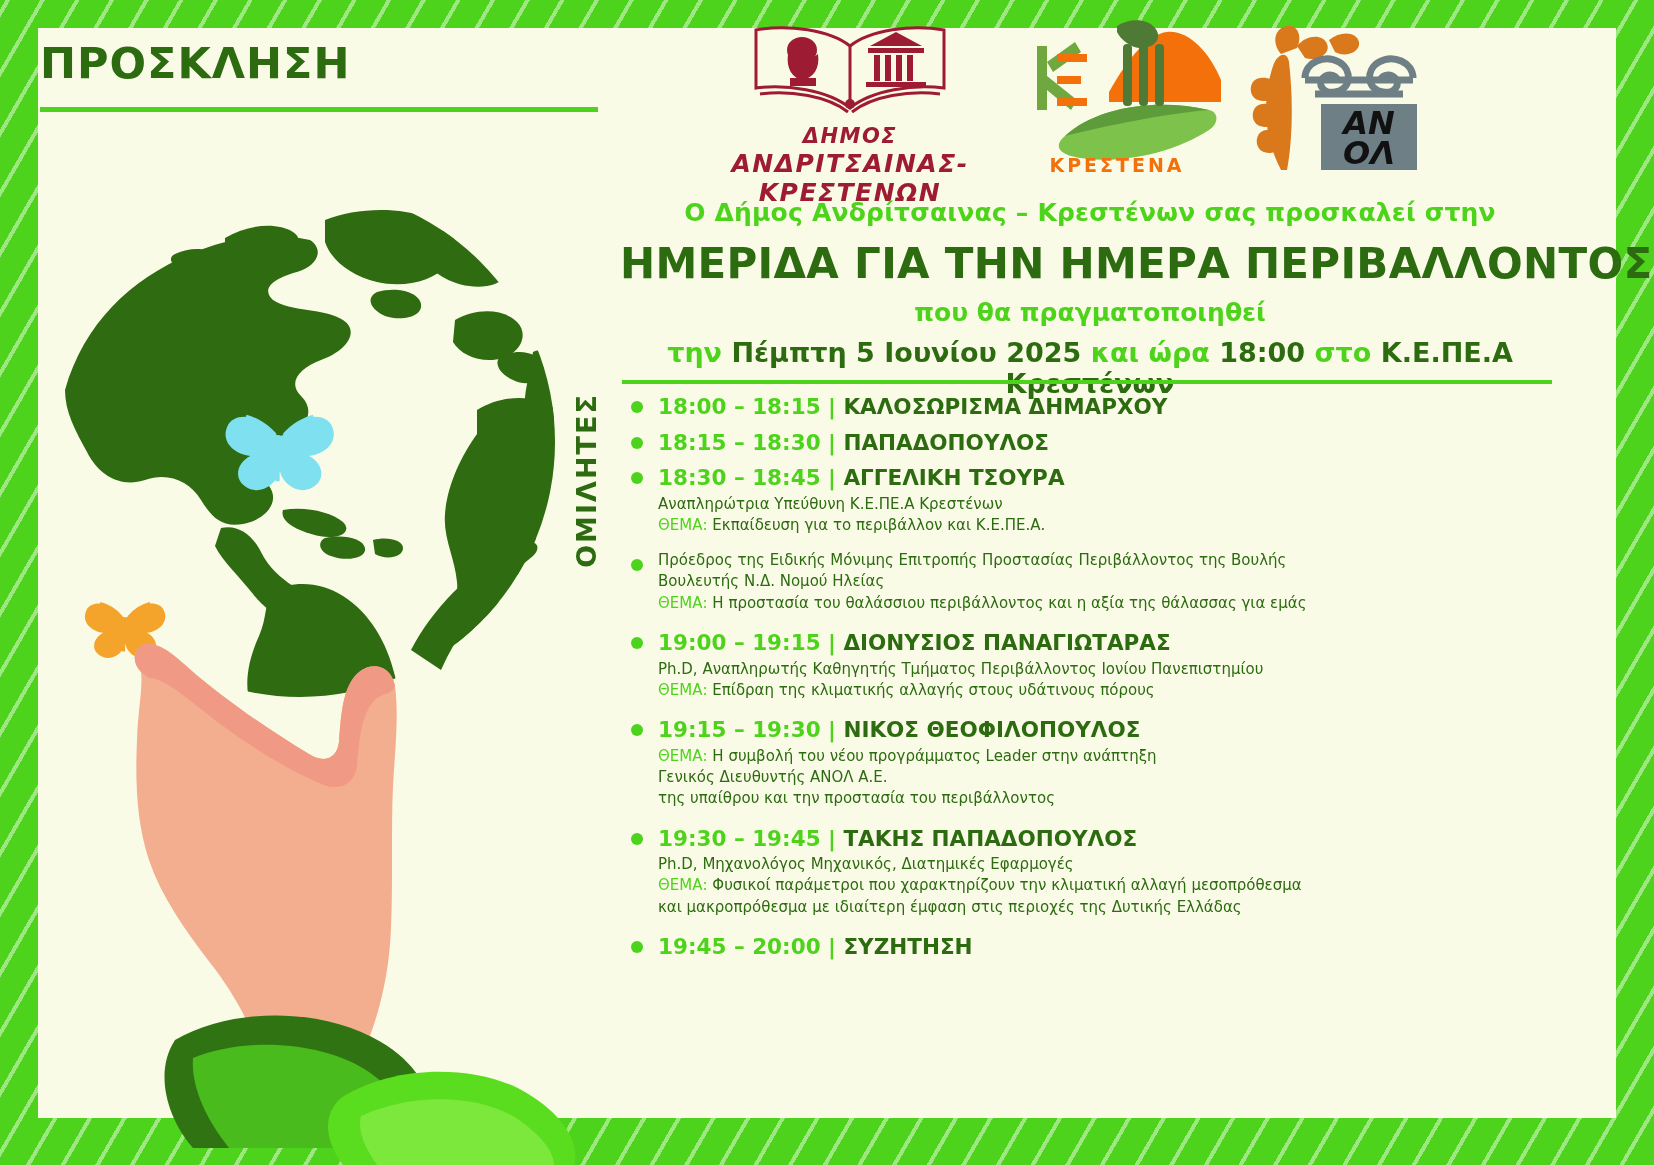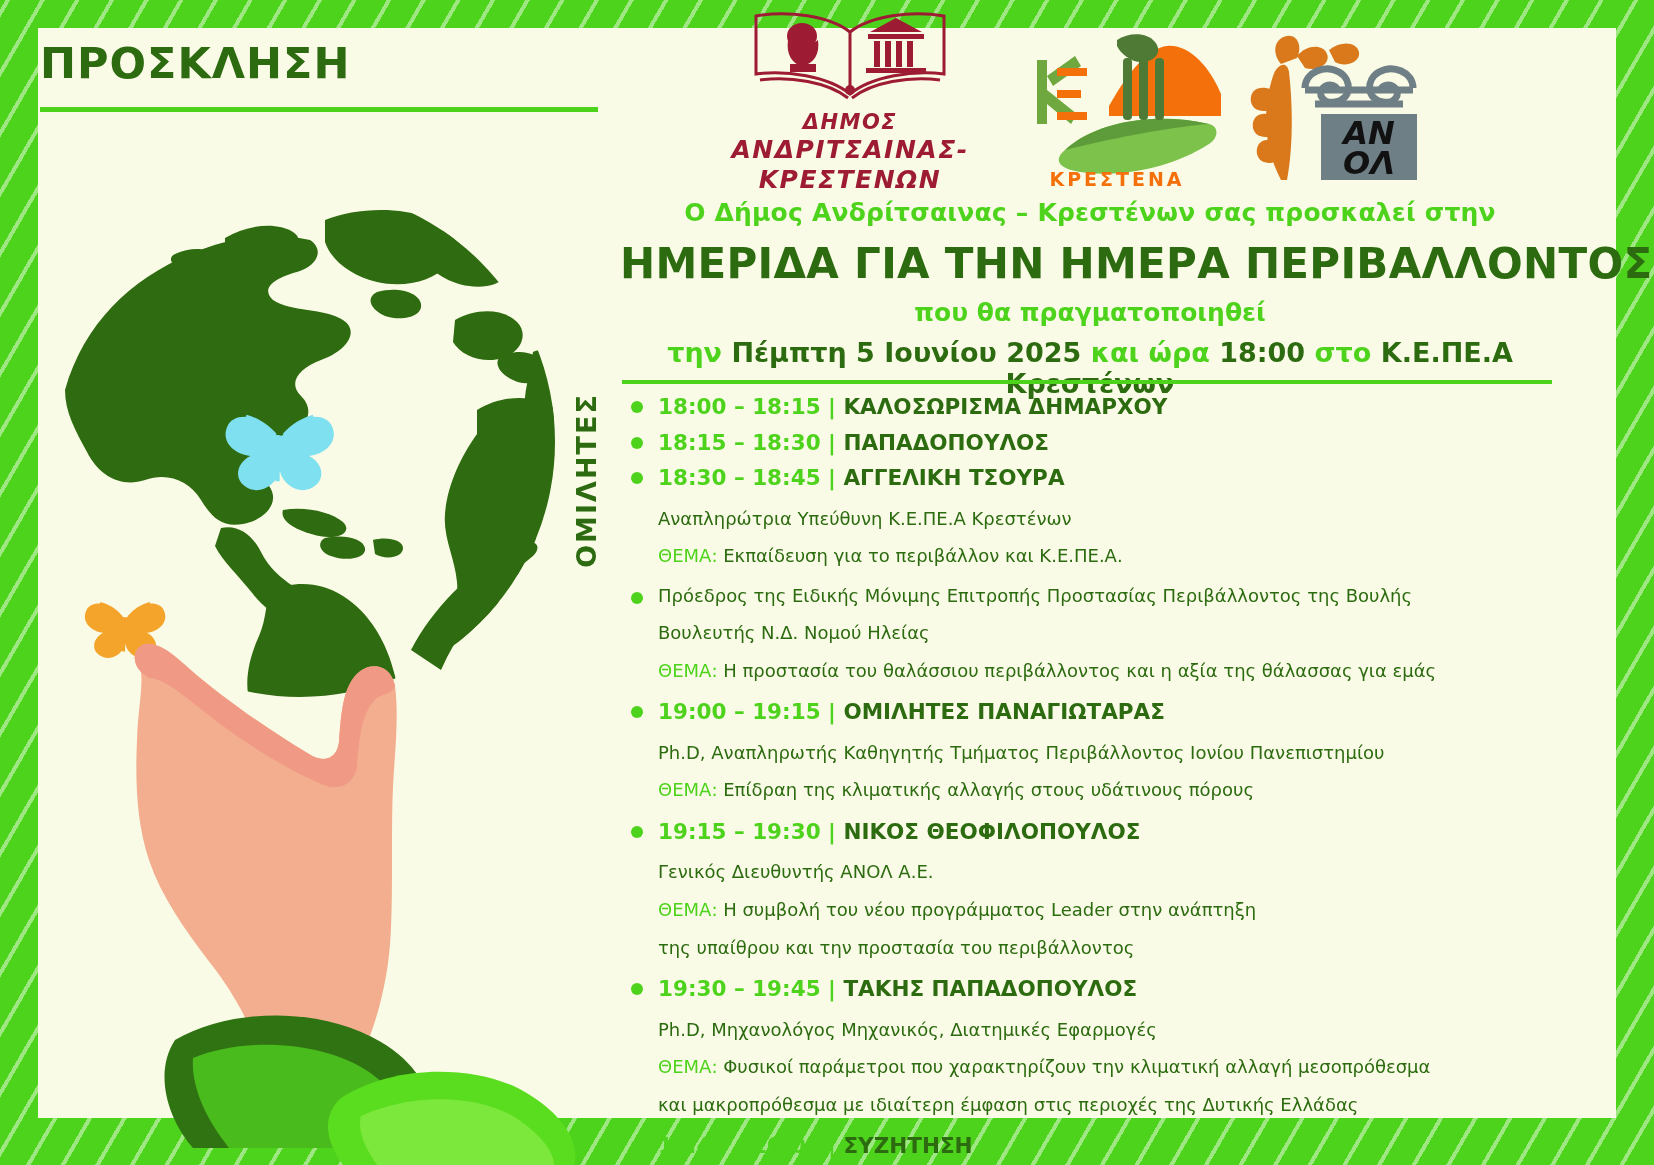--- a/index.html
+++ b/index.html
@@ -37,21 +37,21 @@
     font-family: "DejaVu Sans", sans-serif;
   }
   .title-rule {
     margin-top: 22px; width: 558px; height: 5px; background: #4ED31C;
   }
 
   
   .logos {
     position: absolute; left: 700px; top: 4px;
     width: 720px; height: 190px; z-index: 6;
-    display: flex; align-items: flex-end; justify-content: space-between;
+    display: flex; align-items: flex-start; justify-content: space-between;
   }
   .logo { position: relative; }
   .logo-dimos { width: 300px; text-align: center; padding-top: 12px; }
   .dimos-art { width: 220px; height: 108px; margin: 0 auto; }
   .dimos-text {
     color: #9E1B34; font-weight: 700; line-height: 1.18;
     font-family: "DejaVu Sans", sans-serif;
     letter-spacing: 1.5px;
   }
   .dimos-l1 { font-size: 21px; font-style: italic; }
@@ -93,21 +93,21 @@
   .schedule { position: absolute; left: 626px; top: 392px; width: 980px; z-index: 6; }
   .sch-item { position: relative; padding-left: 32px; margin-bottom: 5px; }
   .bullet {
     position: absolute; left: 5px; top: 9px;
     width: 12px; height: 12px; border-radius: 50%; background: #4ED31C;
   }
   .sch-head { font-size: 21.5px; line-height: 1.42; white-space: nowrap; }
   .sch-time { color: #4ED31C; font-weight: 700; }
   .sch-sep  { color: #4ED31C; font-weight: 700; }
   .sch-name { color: #2C6B10; font-weight: 700; }
-  .sch-line { font-size: 18px; color: #2C6B10; line-height: 1.42; white-space: nowrap; margin-top: 12px; }
+  .sch-line { font-size: 15px; color: #2C6B10; line-height: 1.42; white-space: nowrap; }
   .sch-line .thema { color: #4ED31C; font-weight: 400; }
   .gap { margin-bottom: 14px; }
 
   
   .art { position: absolute; left: 25px; top: 180px; width: 580px; height: 985px; z-index: 5; }
 </style>
 </head>
 <body>
 
 <div class="panel"></div>
@@ -342,29 +342,29 @@
       <div class="sch-line"><span class="thema">ΘΕΜΑ:</span> <span>Εκπαίδευση για το περιβάλλον και Κ.Ε.ΠΕ.Α.</span></div>
     </div>
     <div class="sch-item gap">
       <span class="bullet"></span>
       <div class="sch-line"><span>Πρόεδρος της Ειδικής Μόνιμης Επιτροπής Προστασίας Περιβάλλοντος της Βουλής</span></div>
       <div class="sch-line"><span>Βουλευτής Ν.Δ. Νομού Ηλείας</span></div>
       <div class="sch-line"><span class="thema">ΘΕΜΑ:</span> <span>Η προστασία του θαλάσσιου περιβάλλοντος και η αξία της θάλασσας για εμάς</span></div>
     </div>
     <div class="sch-item gap">
       <span class="bullet"></span>
-      <div class="sch-head"><span class="sch-time">19:00 – 19:15</span><span class="sch-sep"> | </span><span class="sch-name">ΟΜΙΛΗΤΕΣ ΠΑΝΑΓΙΩΤΑΡΑΣ</span></div>
+      <div class="sch-head"><span class="sch-time">19:00 – 19:15</span><span class="sch-sep"> | </span><span class="sch-name">ΔΙΟΝΥΣΙΟΣ ΠΑΝΑΓΙΩΤΑΡΑΣ</span></div>
       <div class="sch-line"><span>Ph.D, Αναπληρωτής Καθηγητής Τμήματος Περιβάλλοντος Ιονίου Πανεπιστημίου</span></div>
       <div class="sch-line"><span class="thema">ΘΕΜΑ:</span> <span>Επίδραη της κλιματικής αλλαγής στους υδάτινους πόρους</span></div>
     </div>
     <div class="sch-item gap">
       <span class="bullet"></span>
       <div class="sch-head"><span class="sch-time">19:15 – 19:30</span><span class="sch-sep"> | </span><span class="sch-name">ΝΙΚΟΣ ΘΕΟΦΙΛΟΠΟΥΛΟΣ</span></div>
+      <div class="sch-line"><span class="thema">ΘΕΜΑ:</span> <span>Η συμβολή του νέου προγράμματος Leader στην ανάπτηξη</span></div>
       <div class="sch-line"><span>Γενικός Διευθυντής ΑΝΟΛ Α.Ε.</span></div>
-      <div class="sch-line"><span class="thema">ΘΕΜΑ:</span> <span>Η συμβολή του νέου προγράμματος Leader στην ανάπτηξη</span></div>
       <div class="sch-line"><span>της υπαίθρου και την προστασία του περιβάλλοντος</span></div>
     </div>
     <div class="sch-item gap">
       <span class="bullet"></span>
       <div class="sch-head"><span class="sch-time">19:30 – 19:45</span><span class="sch-sep"> | </span><span class="sch-name">ΤΑΚΗΣ ΠΑΠΑΔΟΠΟΥΛΟΣ</span></div>
       <div class="sch-line"><span>Ph.D, Μηχανολόγος Μηχανικός, Διατημικές Εφαρμογές</span></div>
       <div class="sch-line"><span class="thema">ΘΕΜΑ:</span> <span>Φυσικοί παράμετροι που χαρακτηρίζουν την κλιματική αλλαγή μεσοπρόθεσμα</span></div>
       <div class="sch-line"><span>και μακροπρόθεσμα με ιδιαίτερη έμφαση στις περιοχές της Δυτικής Ελλάδας</span></div>
     </div>
     <div class="sch-item">

